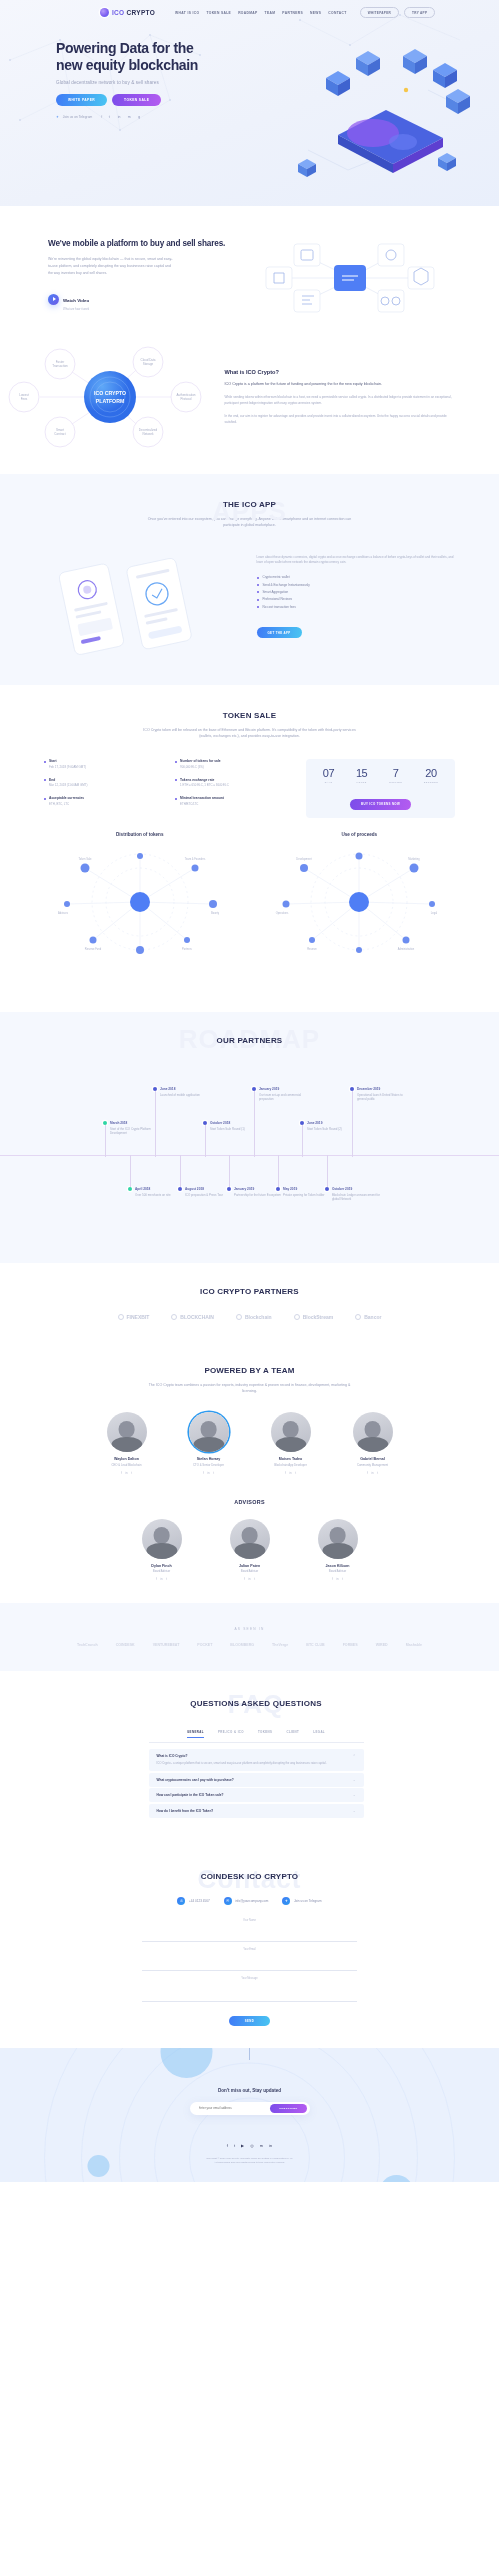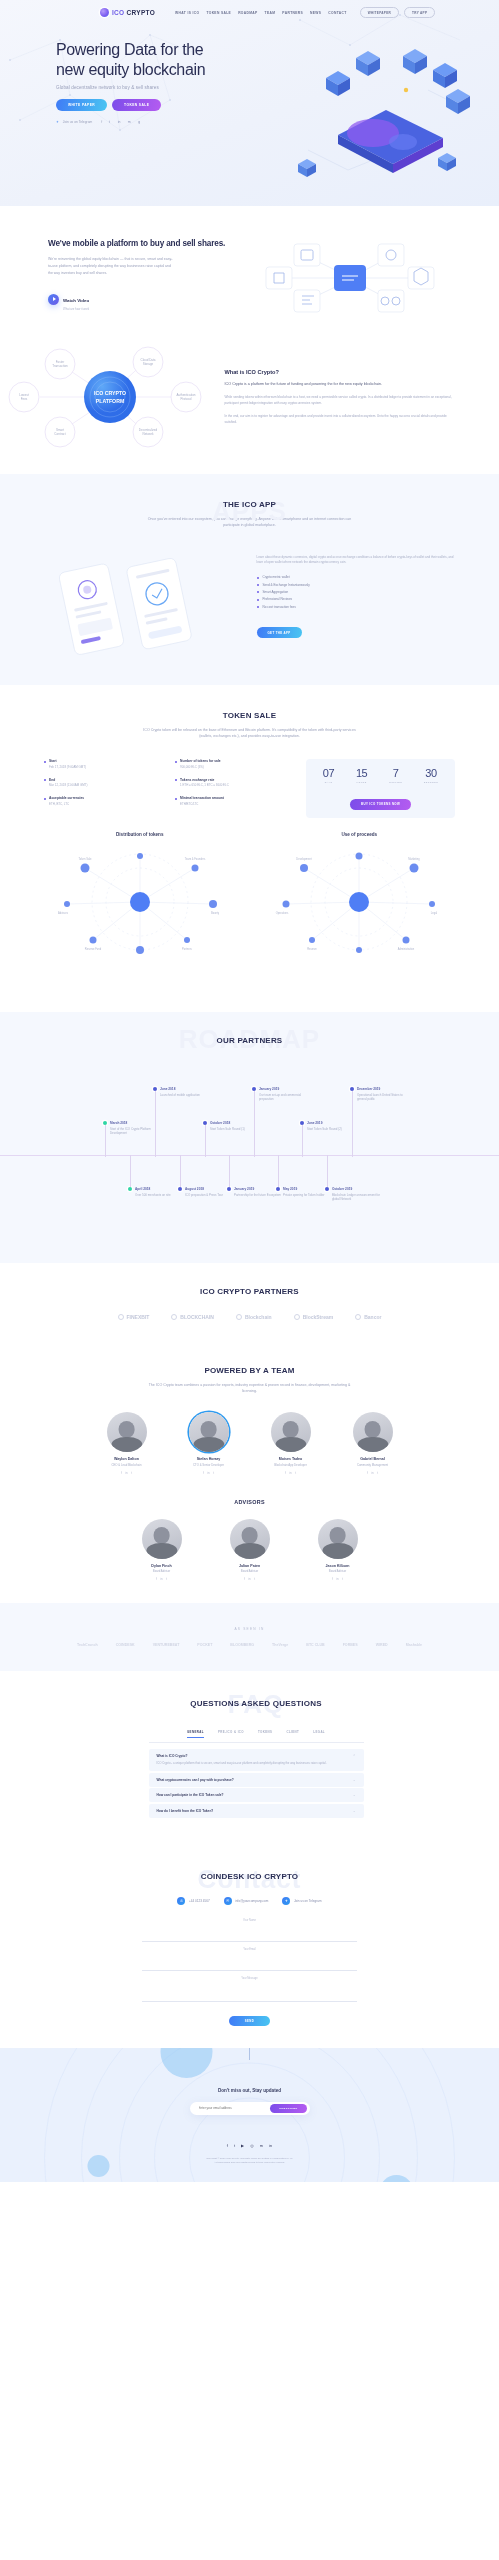--- a/index.html
+++ b/index.html
@@ -40,21 +40,21 @@
   }
   .nav-btns { display:flex; gap:5px; margin-left:7px; }
   .nav-btn {
     font-size:3.1px; font-weight:700; letter-spacing:.3px;
     color:#6b7190; text-transform:uppercase;
     border:.6px solid #c8cde0; border-radius:8px;
     padding:2.5px 7px; background:transparent; white-space:nowrap;
   }
   .hero-body { position:relative; z-index:4; padding:22px 0 0 56px; }
   .hero-h1 {
-    font-size:16px; line-height:1.22; font-weight:400;
+    font-size:14px; line-height:1.22; font-weight:700;
     color:#2b2f55; letter-spacing:-.35px; max-width:160px;
   }
   .hero-sub { margin-top:6px; font-size:4.6px; color:#9aa0bb; letter-spacing:.1px; }
   .hero-ctas { display:flex; gap:5px; margin-top:9px; }
   .btn-grad {
     padding:4px 12px; border-radius:9px; border:none;
     font-size:3.3px; font-weight:700; letter-spacing:.4px;
     color:#fff; text-transform:uppercase; white-space:nowrap;
   }
   .btn-blue { background:linear-gradient(100deg,#3f7bf6,#49c5f2); }
@@ -537,21 +537,21 @@
           </div>
           <div class="dg">
             <div class="n">15</div>
             <div class="l">HOURS</div>
           </div>
           <div class="dg">
             <div class="n">7</div>
             <div class="l">MINUTES</div>
           </div>
           <div class="dg">
-            <div class="n">30</div>
+            <div class="n">20</div>
             <div class="l">SECONDS</div>
           </div>
         </div>
         <div class="count-btn">
           <button class="btn-sm">BUY ICO TOKENS NOW</button>
         </div>
       </div>
     </div>
 
     <div class="charts">

